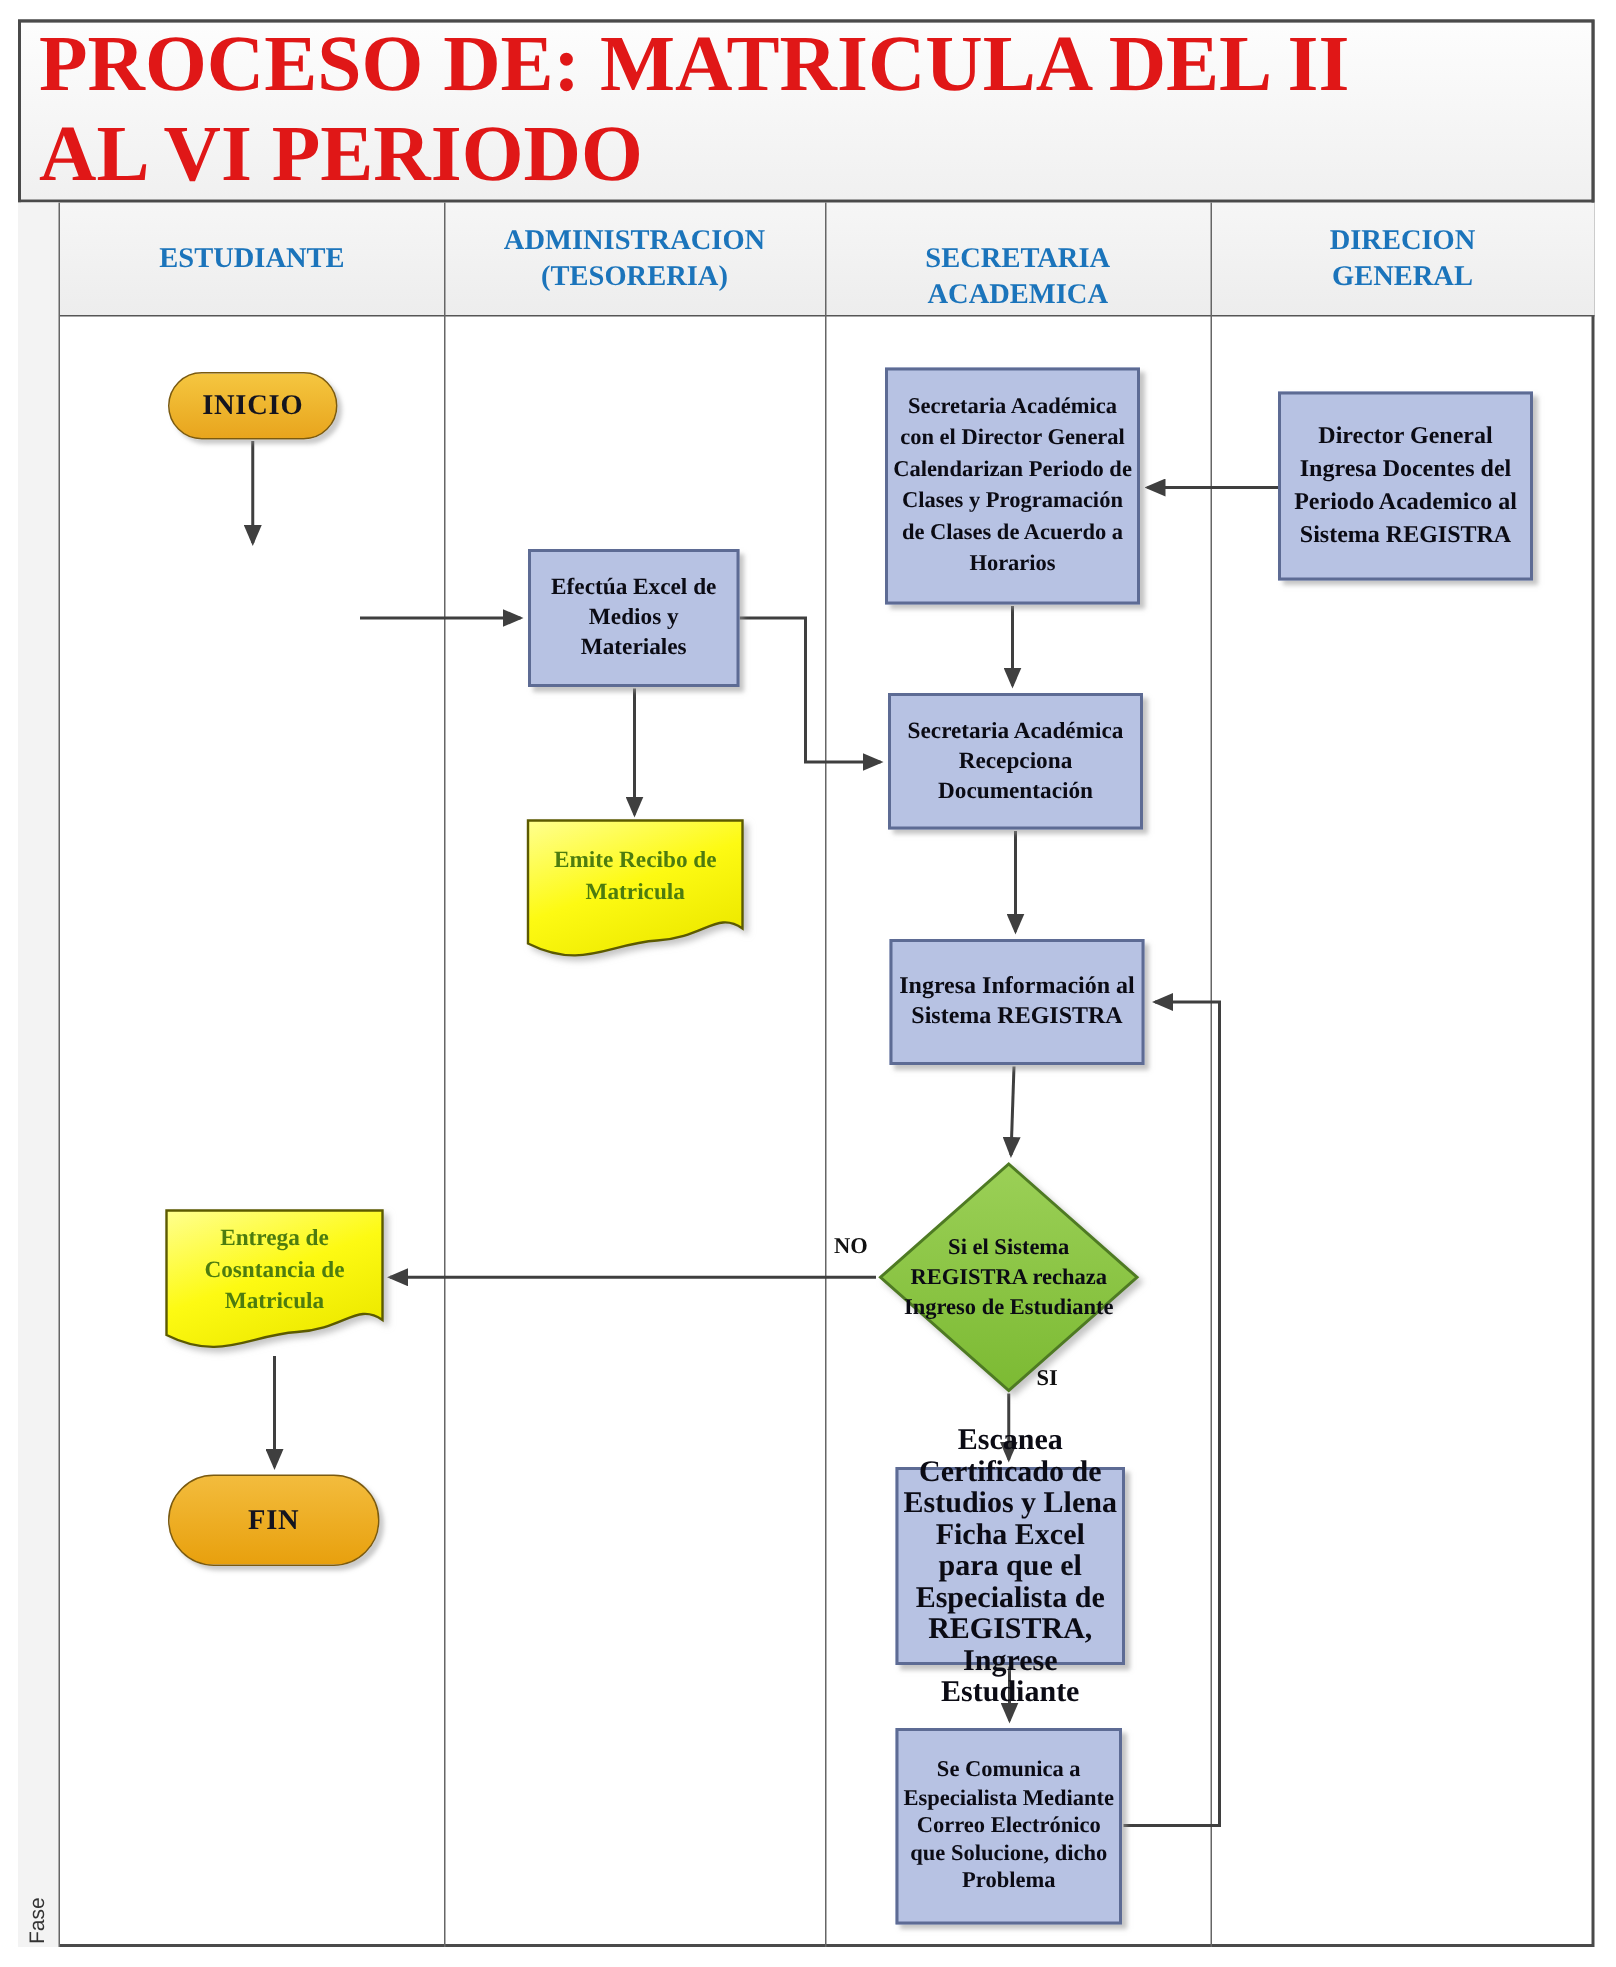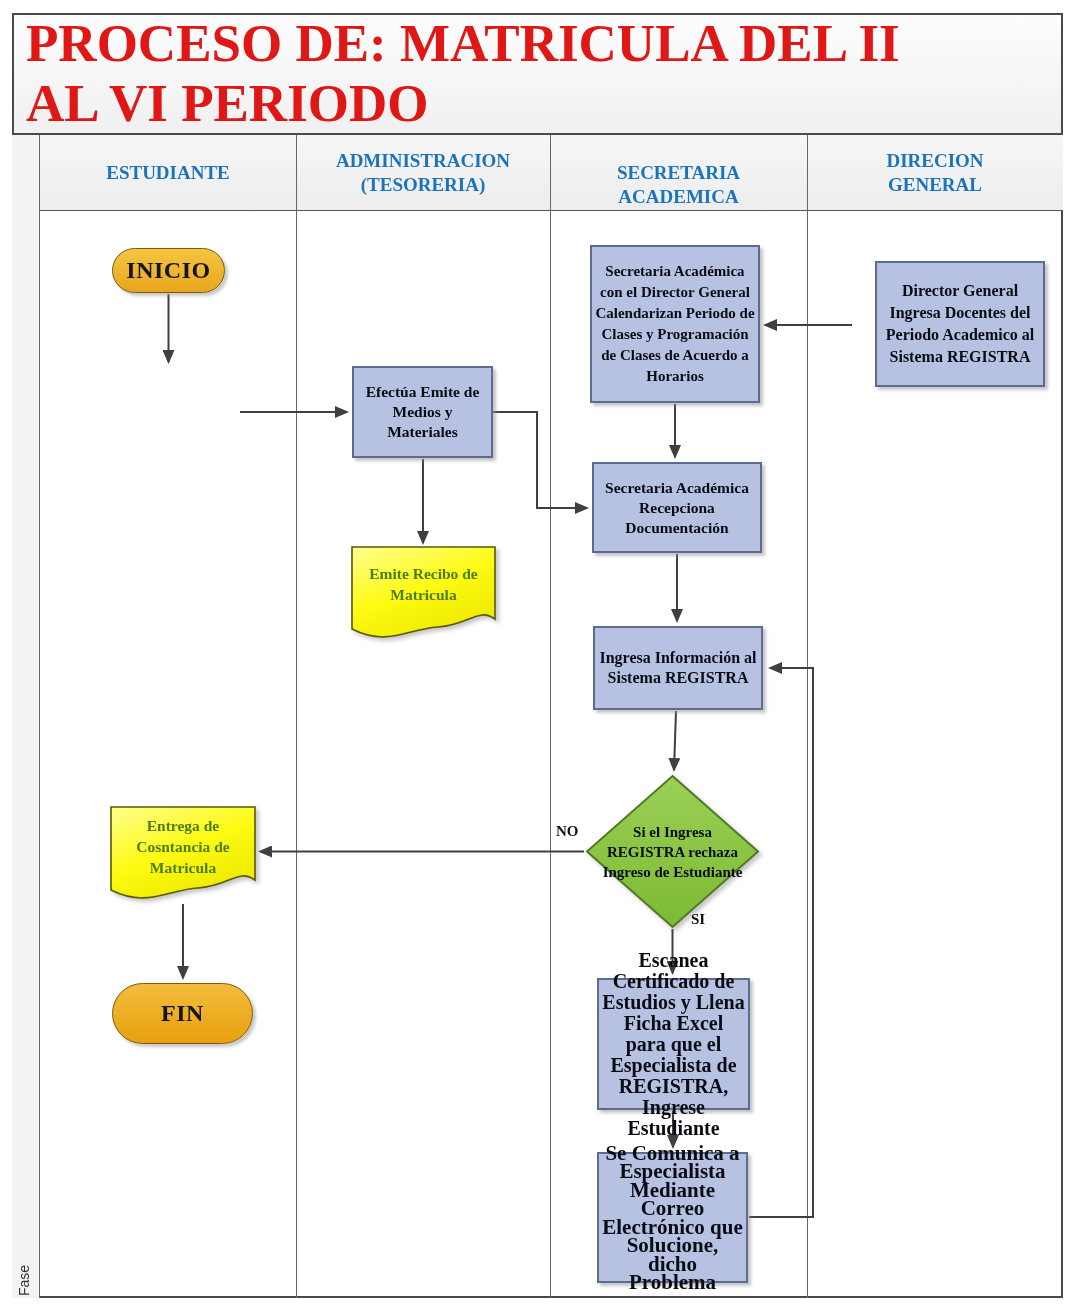--- a/index.html
+++ b/index.html
@@ -55,21 +55,21 @@
   }
   .process{
     background:var(--process-fill,#b7c2e3);
     border:2px solid var(--process-border,#5d6b94);
     box-shadow:3px 3px 3px rgba(150,150,150,.55);
     font-size:15.5px;line-height:20px;padding:2px 3px;
   }
   .terminator{
     border:1.5px solid #7a5a10;
     box-shadow:3px 3px 3px rgba(150,150,150,.5);
-    font-size:24px;letter-spacing:.5px;color:#14141f;
+    font-size:19px;letter-spacing:.5px;color:#14141f;
   }
   .t-inicio{background:linear-gradient(180deg,#f5c640,#e8a51d);border-radius:23px;}
   .t-fin{background:linear-gradient(180deg,#f3bc3d,#e8a00d);border-radius:31px;}
   .doc-text{
     position:absolute;display:flex;align-items:center;justify-content:center;
     text-align:center;font-weight:bold;color:#4d7c0f;font-size:15.5px;line-height:21px;z-index:7;
   }
   .diamond-text{
     position:absolute;display:flex;align-items:center;justify-content:center;
     text-align:center;font-weight:bold;color:#0b0b14;font-size:15px;line-height:20px;z-index:7;
@@ -154,34 +154,34 @@
     <path class="shape-shadow" d="M111,807 h144 v73 c-17,-12 -25,6 -57,8 c-32,2 -51,20 -87,2 Z" fill="url(#gDoc)" stroke="#5c5a00" stroke-width="1.6"></path>
   </svg>
 
   <div class="node terminator t-inicio" style="left:112px;top:248px;width:113px;height:45px;">INICIO</div>
 
 
   <div class="doc-text" style="left:113px;top:810px;width:140px;height:72px;">Entrega de Cosntancia de Matricula</div>
 
   <div class="node terminator t-fin" style="left:112px;top:983px;width:141px;height:61px;">FIN</div>
 
-  <div class="node process" style="left:352px;top:366px;width:141px;height:92px;">Efectúa Emite de Medios y Materiales</div>
+  <div class="node process" style="left:352px;top:366px;width:141px;height:92px;">Efectúa Excel de Medios y Materiales</div>
 
   <div class="doc-text" style="left:354px;top:551px;width:139px;height:66px;">Emite Recibo de Matricula</div>
 
   <div class="node process" style="left:590px;top:245px;width:170px;height:158px;font-size:15px;line-height:21px;">Secretaria Académica con el Director General Calendarizan Periodo de Clases y Programación de Clases de Acuerdo a Horarios</div>
 
   <div class="node process" style="left:592px;top:462px;width:170px;height:91px;">Secretaria Académica Recepciona Documentación</div>
 
   <div class="node process" style="left:593px;top:626px;width:170px;height:84px;font-size:16px;">Ingresa Información al Sistema REGISTRA</div>
 
-  <div class="diamond-text" style="left:597px;top:791px;width:151px;height:121px;">Si el Ingresa REGISTRA rechaza Ingreso de Estudiante</div>
+  <div class="diamond-text" style="left:597px;top:791px;width:151px;height:121px;">Si el Sistema REGISTRA rechaza Ingreso de Estudiante</div>
 
   <div class="node process" style="left:597px;top:978px;width:153px;height:132px;font-size:20px;line-height:21px;">Escanea Certificado de Estudios y Llena Ficha Excel para que el Especialista de REGISTRA, Ingrese Estudiante</div>
 
-  <div class="node process" style="left:597px;top:1152px;width:151px;height:131px;font-size:21px;line-height:18.5px;">Se Comunica a Especialista Mediante Correo Electrónico que Solucione, dicho Problema</div>
+  <div class="node process" style="left:597px;top:1152px;width:151px;height:131px;font-size:15px;line-height:18.5px;">Se Comunica a Especialista Mediante Correo Electrónico que Solucione, dicho Problema</div>
 
-  <div class="node process" style="left:852px;top:261px;width:170px;height:126px;font-size:16px;line-height:22px;margin-left:23px;">Director General Ingresa Docentes del Periodo Academico al Sistema REGISTRA</div>
+  <div class="node process" style="left:852px;top:261px;width:170px;height:126px;font-size:16px;line-height:22px;">Director General Ingresa Docentes del Periodo Academico al Sistema REGISTRA</div>
 
   <div class="edge-label" style="left:556px;top:823px;">NO</div>
   <div class="edge-label" style="left:691px;top:911px;">SI</div>
 
 </div>
 
 </body></html>

